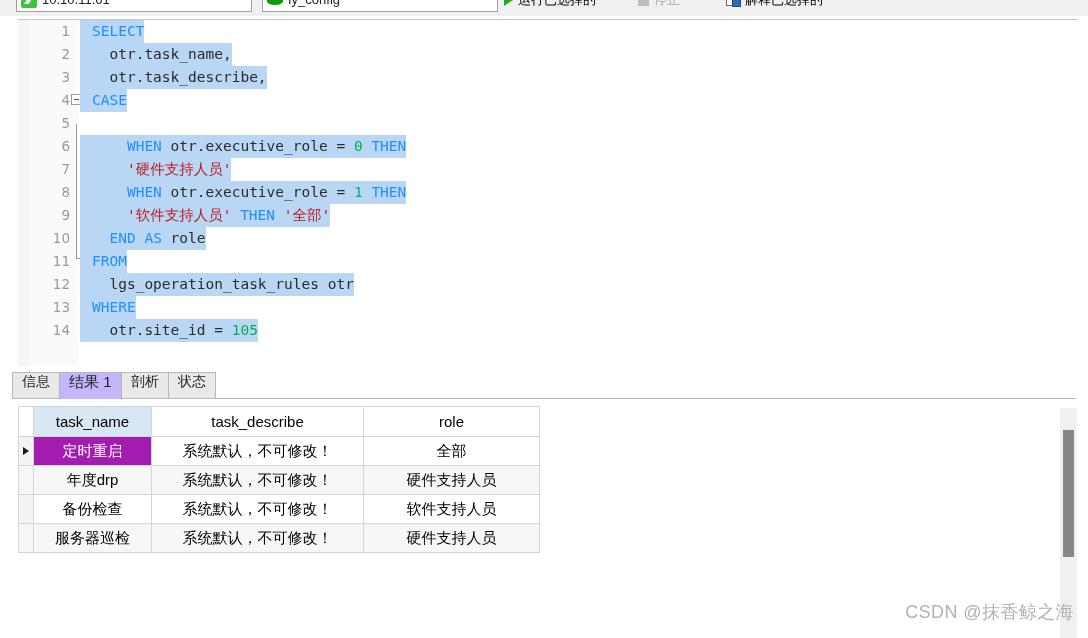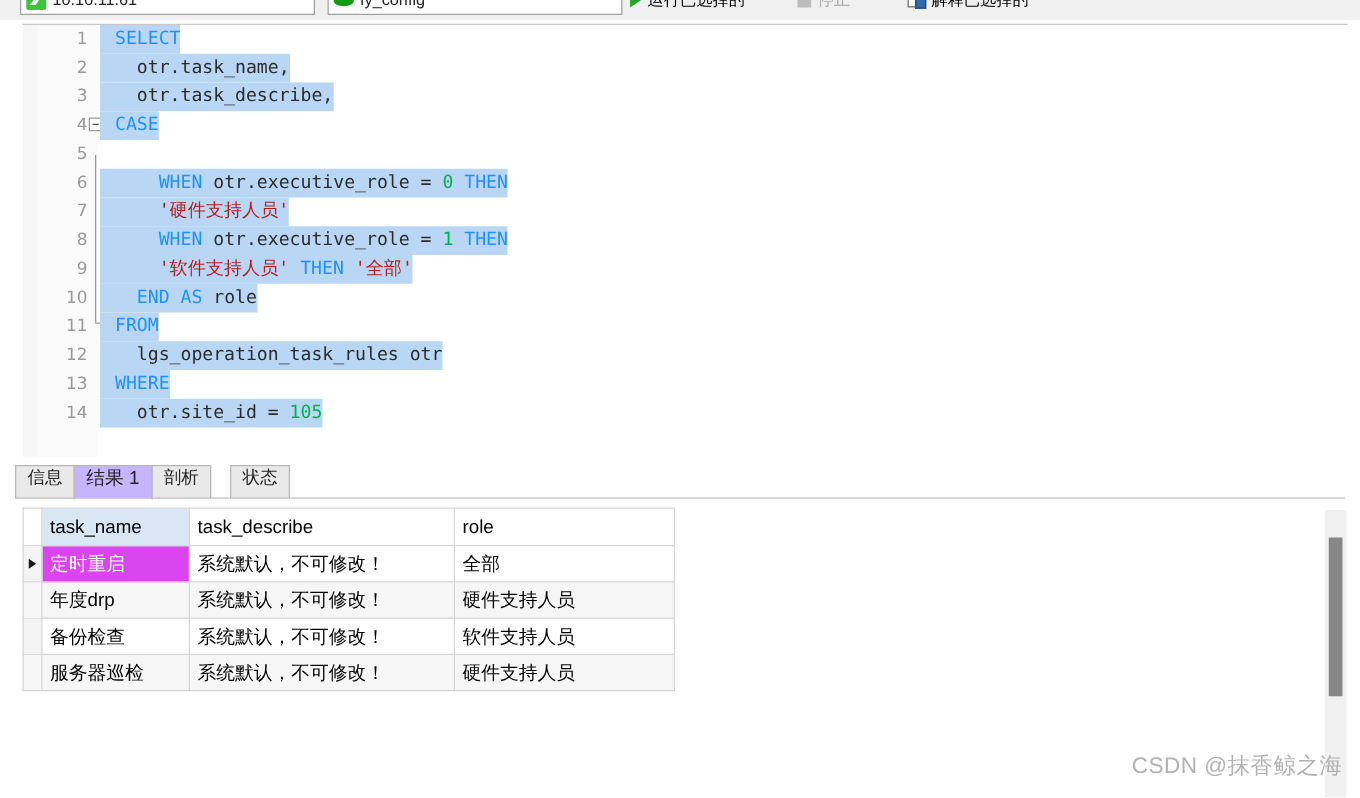--- a/index.html
+++ b/index.html
@@ -276,21 +276,21 @@
     left: 6px; top: 7px;
     border-collapse: collapse;
     font-size: 15px;
     font-family: "Liberation Sans", sans-serif;
   }
   .grid-table th,
   .grid-table td {
     border: 1px solid #d5d5d5;
     padding: 0 6px;
     height: 29px;
-    text-align: left;
+    text-align: center;
     font-weight: normal;
     white-space: nowrap;
     box-sizing: border-box;
   }
   .grid-table th {
     background: #ffffff;
     color: #000;
     height: 30px;
   }
   .grid-table th.th-first {
@@ -302,21 +302,21 @@
     background: #f3f3f3;
     padding: 0;
     position: relative;
   }
   .col-marker.hdr { background: #ffffff; }
   .col-a { width: 118px; }
   .col-b { width: 212px; }
   .col-c { width: 176px; }
   tr.alt td { background: #f6f6f6; }
   td.cell-selected {
-    background: #d946ef;
+    background: #a21caf;
     color: #ffffff;
   }
   .row-arrow {
     position: absolute;
     left: 4px; top: 50%;
     transform: translateY(-50%);
     width: 0; height: 0;
     border-left: 6px solid #1a1a1a;
     border-top: 4px solid transparent;
     border-bottom: 4px solid transparent;
@@ -409,21 +409,21 @@
   <div id="tabs-host">
       <div class="tab" style="left: 0px;">
         <span>信息</span>
       </div>
       <div class="tab active" style="left: 47px;">
         <span>结果 1</span>
       </div>
       <div class="tab" style="left: 109px;">
         <span>剖析</span>
       </div>
-      <div class="tab" style="left: 172px;">
+      <div class="tab" style="left: 156px;">
         <span>状态</span>
       </div>
     </div>
 </div>
 
 <div class="grid">
   <table class="grid-table">
     <thead>
       <tr id="hdr-row">
         <th class="col-marker hdr"></th>

